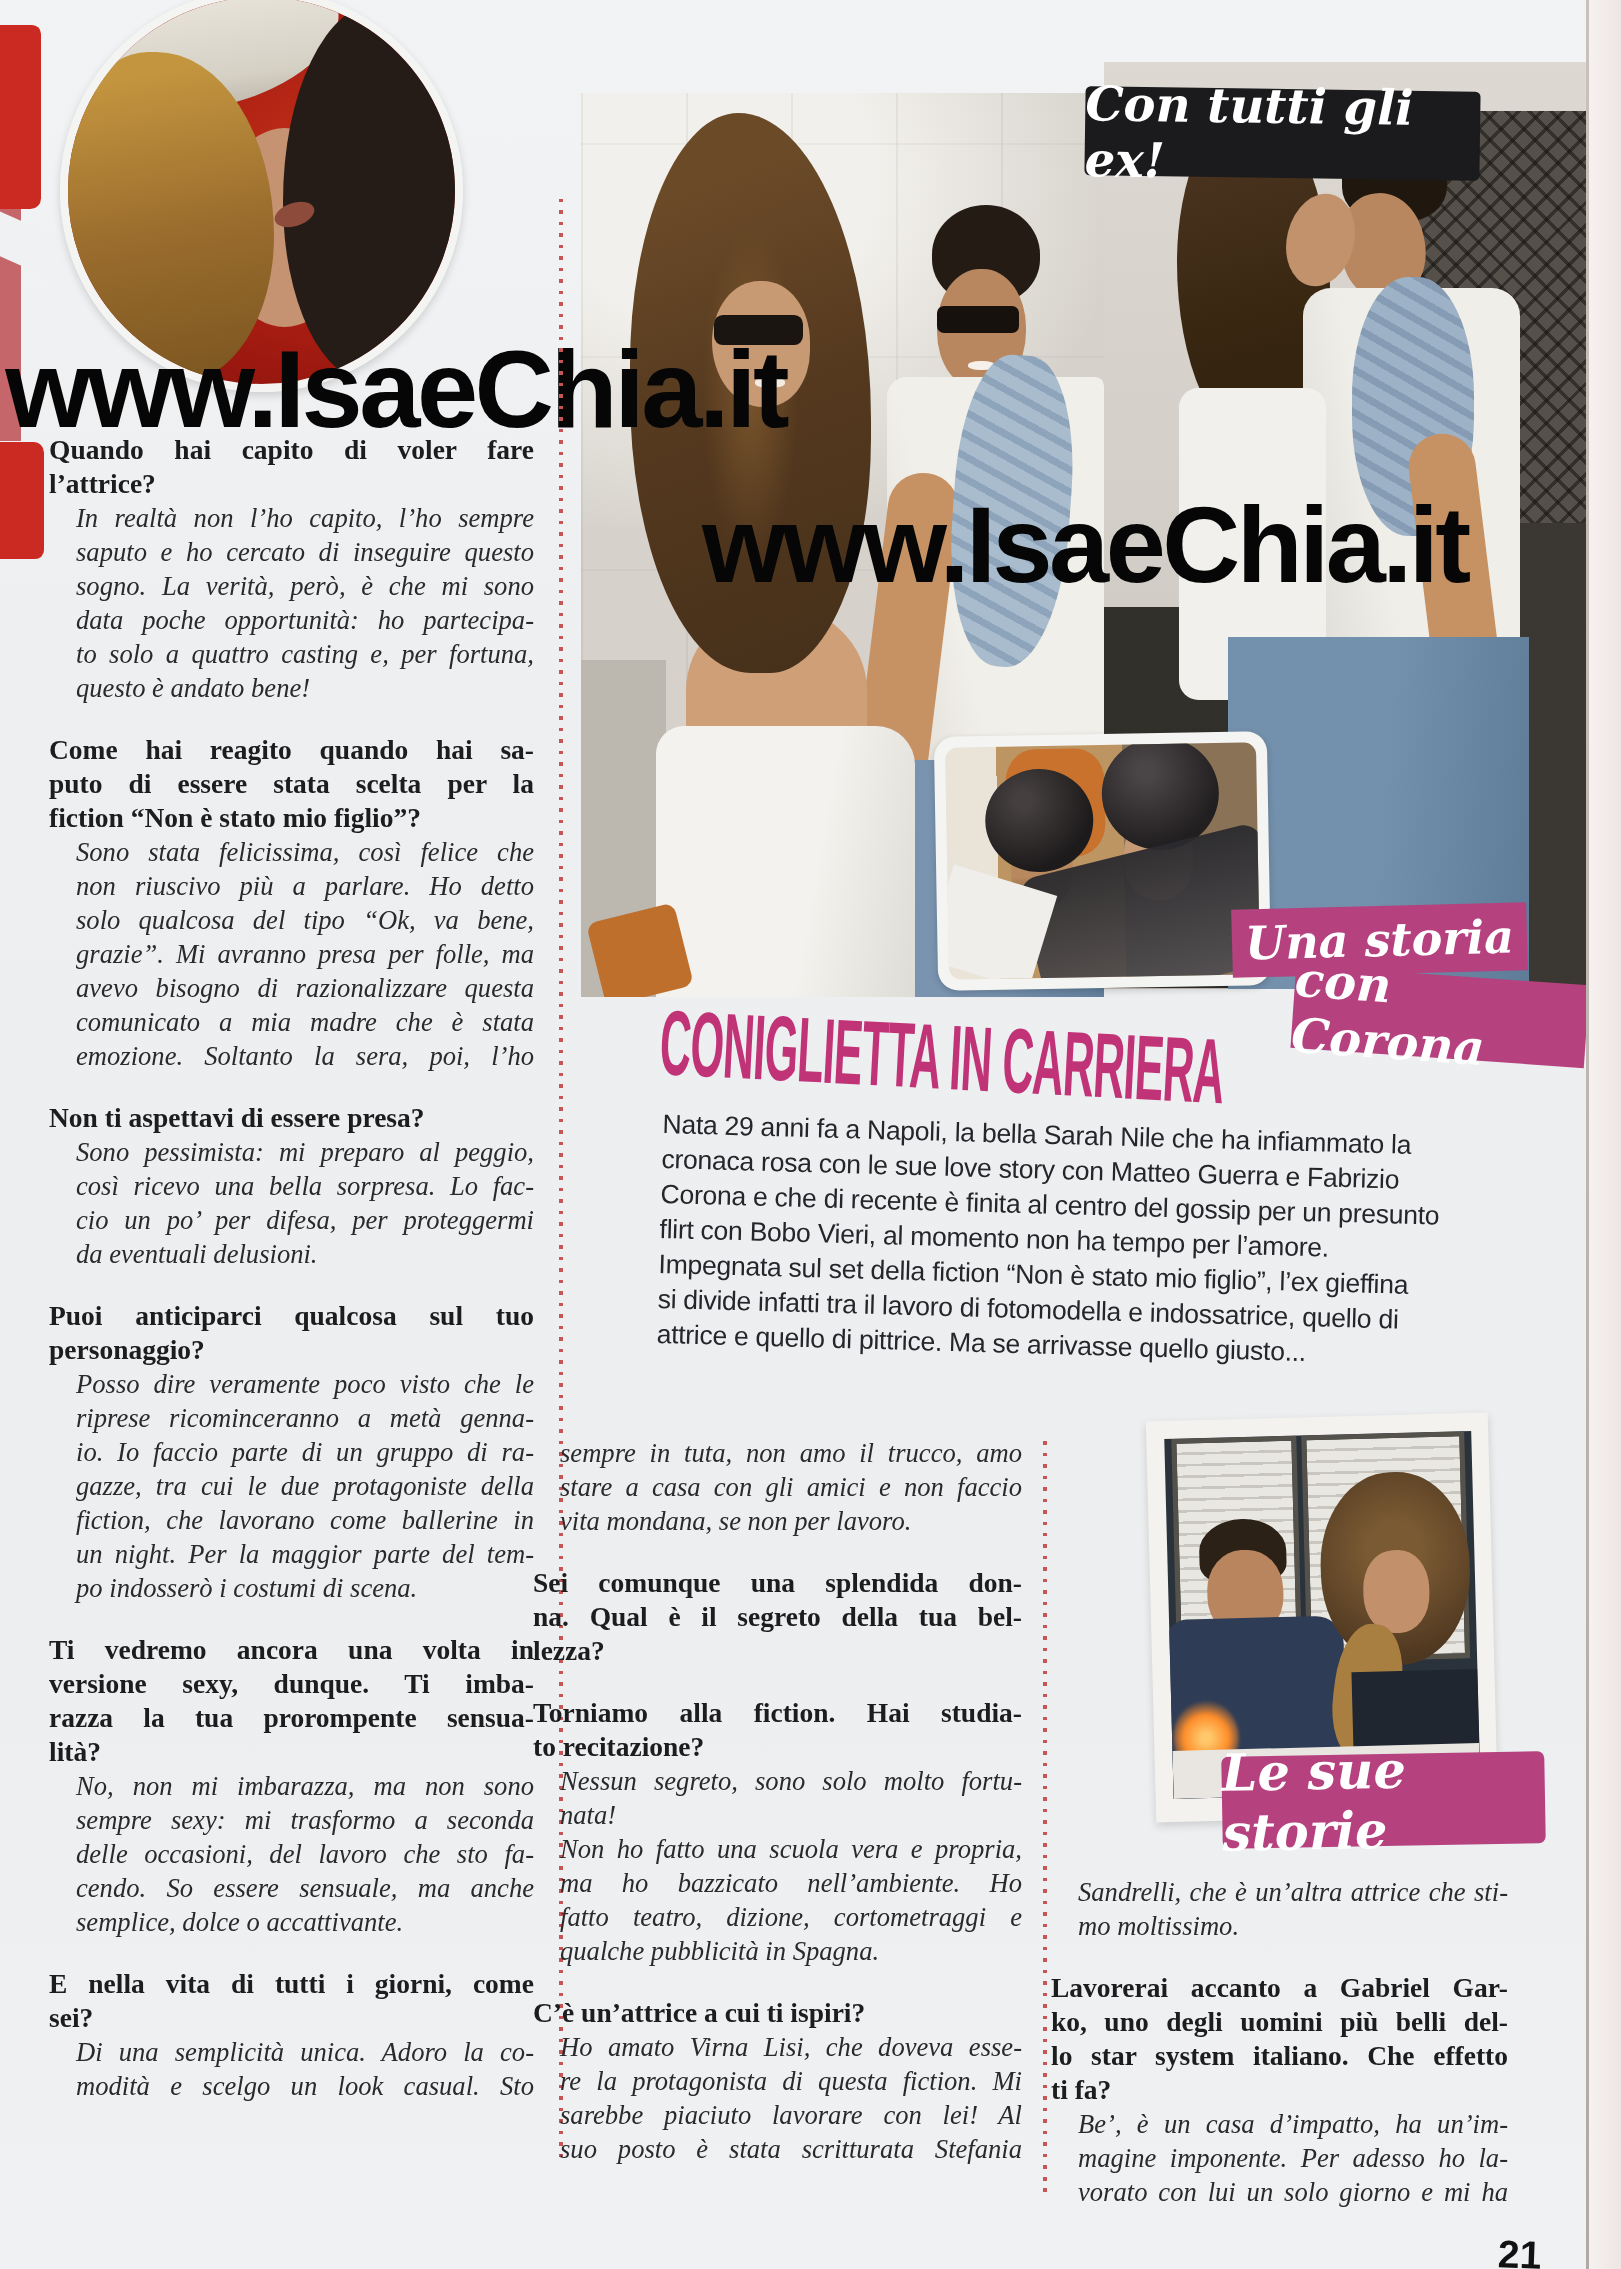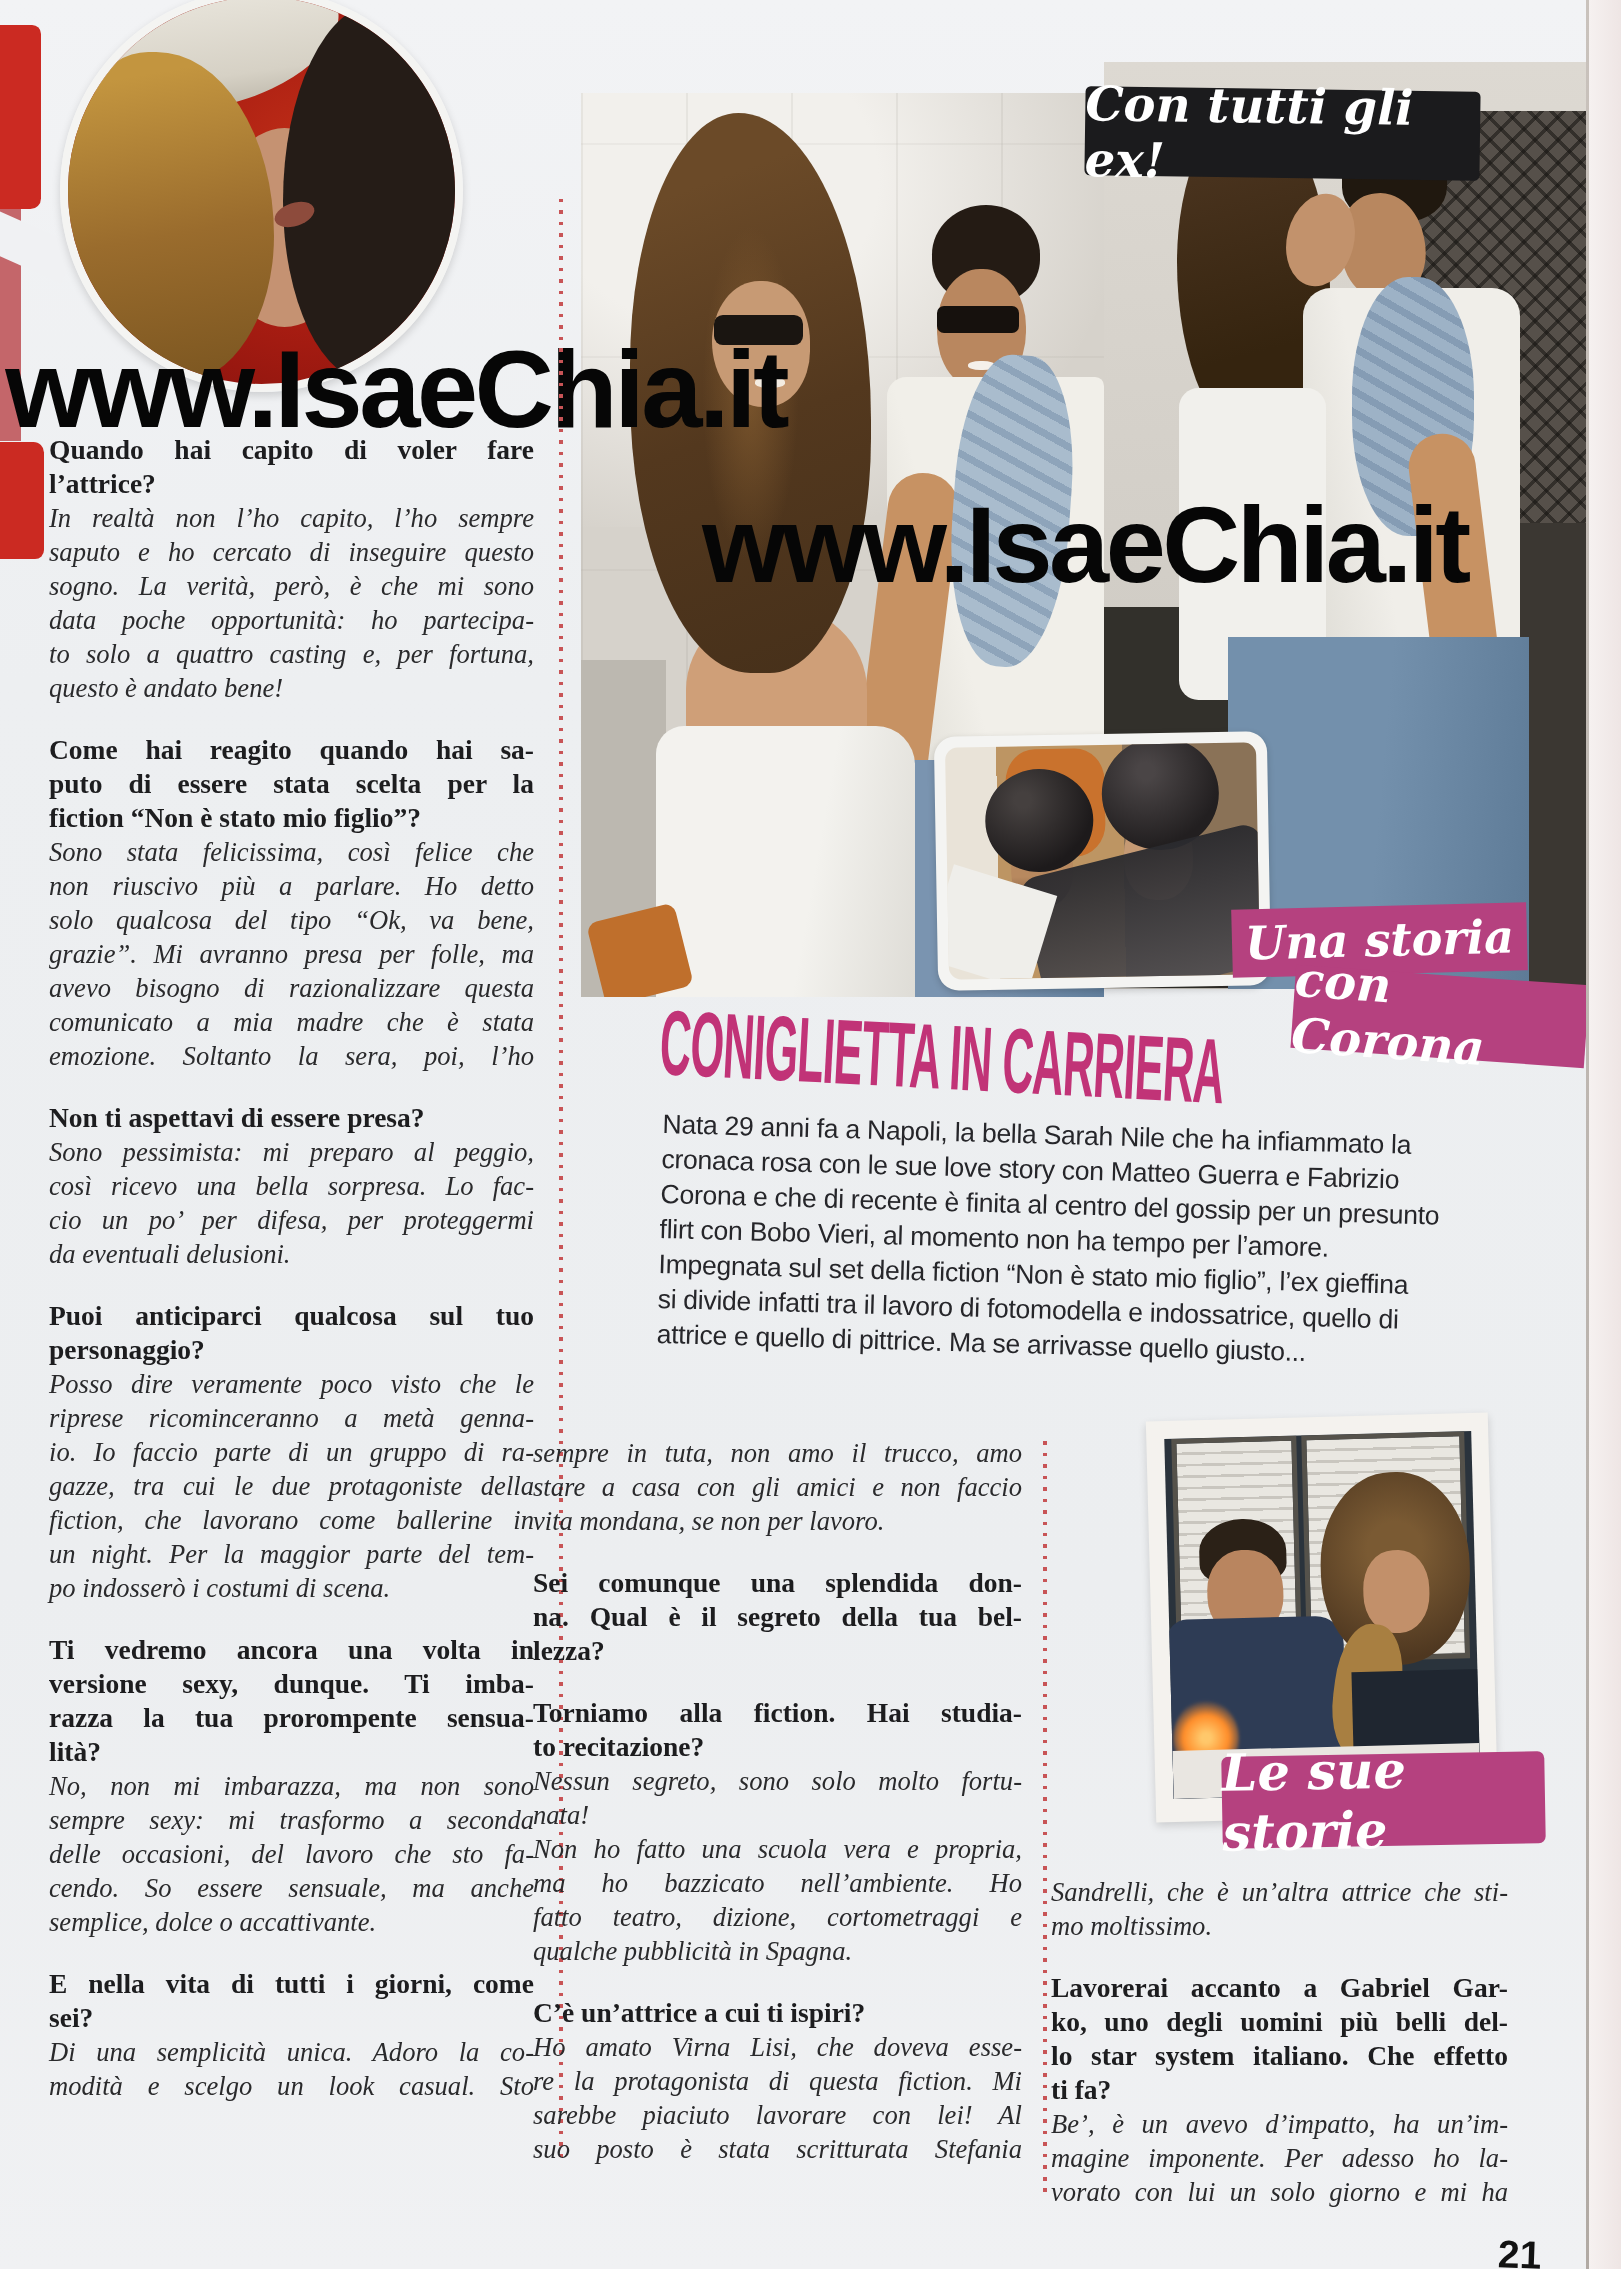--- a/index.html
+++ b/index.html
@@ -153,21 +153,21 @@
   .dots{width:3.5px;background:repeating-linear-gradient(180deg,#c85456 0 3.5px,rgba(0,0,0,0) 3.5px 11.5px);}
   .d1{left:559px;top:199px;height:1960px;}
   .d2{left:1043px;top:1441px;height:754px;}
 
   
   .col{font-size:26.6px;color:#2a2a2c;}
   .col .line{line-height:34px;text-align:justify;text-align-last:justify;}
   .col .line.end{text-align-last:left;}
   .col .para.q{font-weight:bold;font-style:normal;color:#1d1d1f;font-size:27.5px;margin-top:28px;}
   .col .para.q.first{margin-top:16px;}
-  .col .para.a{font-style:italic;}
+  .col .para.a{font-style:italic;margin-left:27px;}
   .cleft{left:49px;top:417px;width:485px;}
   .cmid{left:533px;top:1436px;width:489px;}
   .cright{left:1051px;top:1875px;width:457px;}
 
   
   .pnum{left:1498px;top:2233px;font-family:"Liberation Sans",sans-serif;font-weight:bold;
         font-size:39px;color:#121212;transform:rotate(2deg);}
   .pedge{left:1586px;top:0;width:2.7px;height:100%;background:linear-gradient(180deg,#c9c2bc,#b1aaa4);}
   .pmargin{left:1589px;top:0;width:33px;height:100%;background:linear-gradient(90deg,#f6f1f0,#eee5e4);}
 </style>
@@ -380,21 +380,21 @@
         <div class="line">Sandrelli, che è un’altra attrice che sti-</div>
         <div class="line end">mo moltissimo.</div>
       </div>
       <div class="para q">
         <div class="line">Lavorerai accanto a Gabriel Gar-</div>
         <div class="line">ko, uno degli uomini più belli del-</div>
         <div class="line">lo star system italiano. Che effetto</div>
         <div class="line end">ti fa?</div>
       </div>
       <div class="para a">
-        <div class="line">Be’, è un avevo d’impatto, ha un’im-</div>
+        <div class="line">Be’, è un casa d’impatto, ha un’im-</div>
         <div class="line">magine imponente. Per adesso ho la-</div>
         <div class="line">vorato con lui un solo giorno e mi ha</div>
       </div>
     </div>
 
   <div class="abs pdin">
     <div class="inner">
       <div class="ph-el pd-shutL"></div>
       <div class="ph-el pd-shutR"></div>
       <div class="ph-el pd-mhair"></div>

